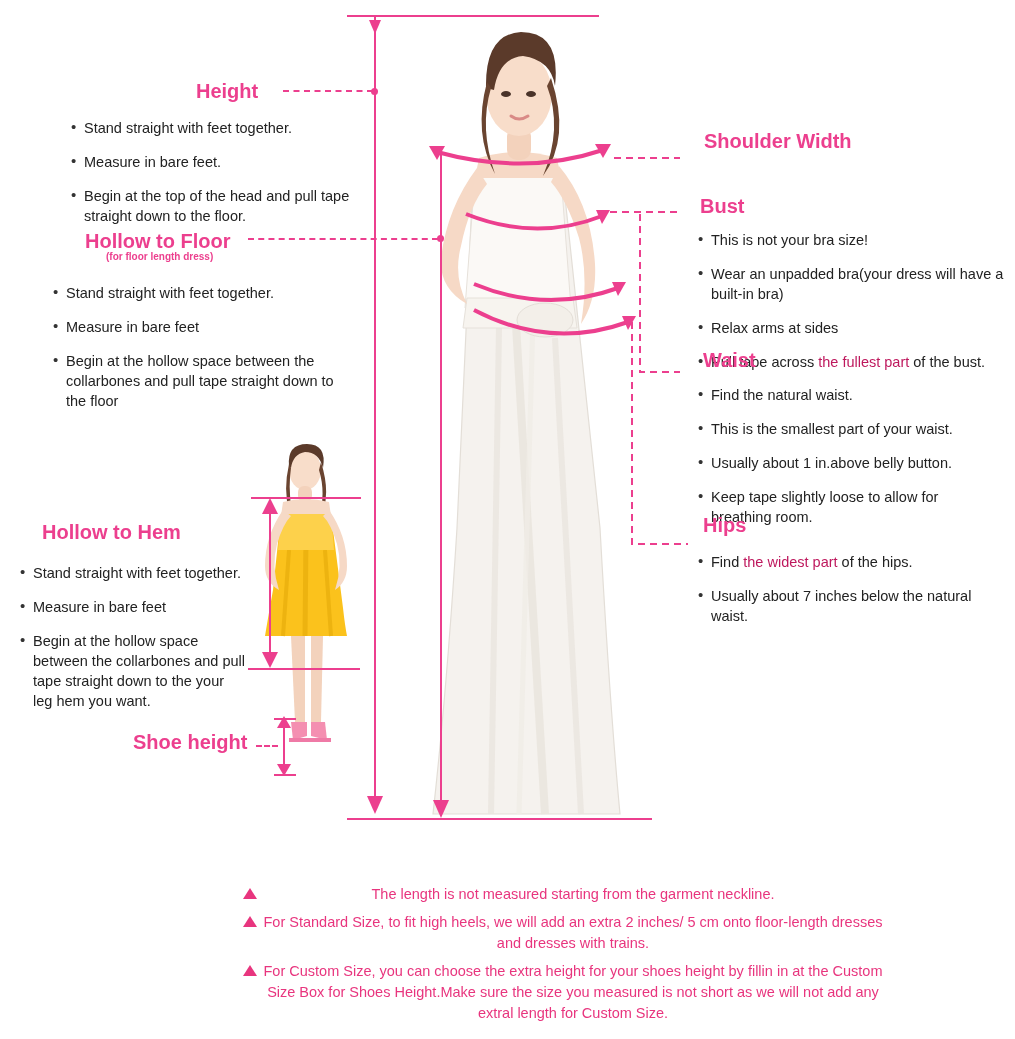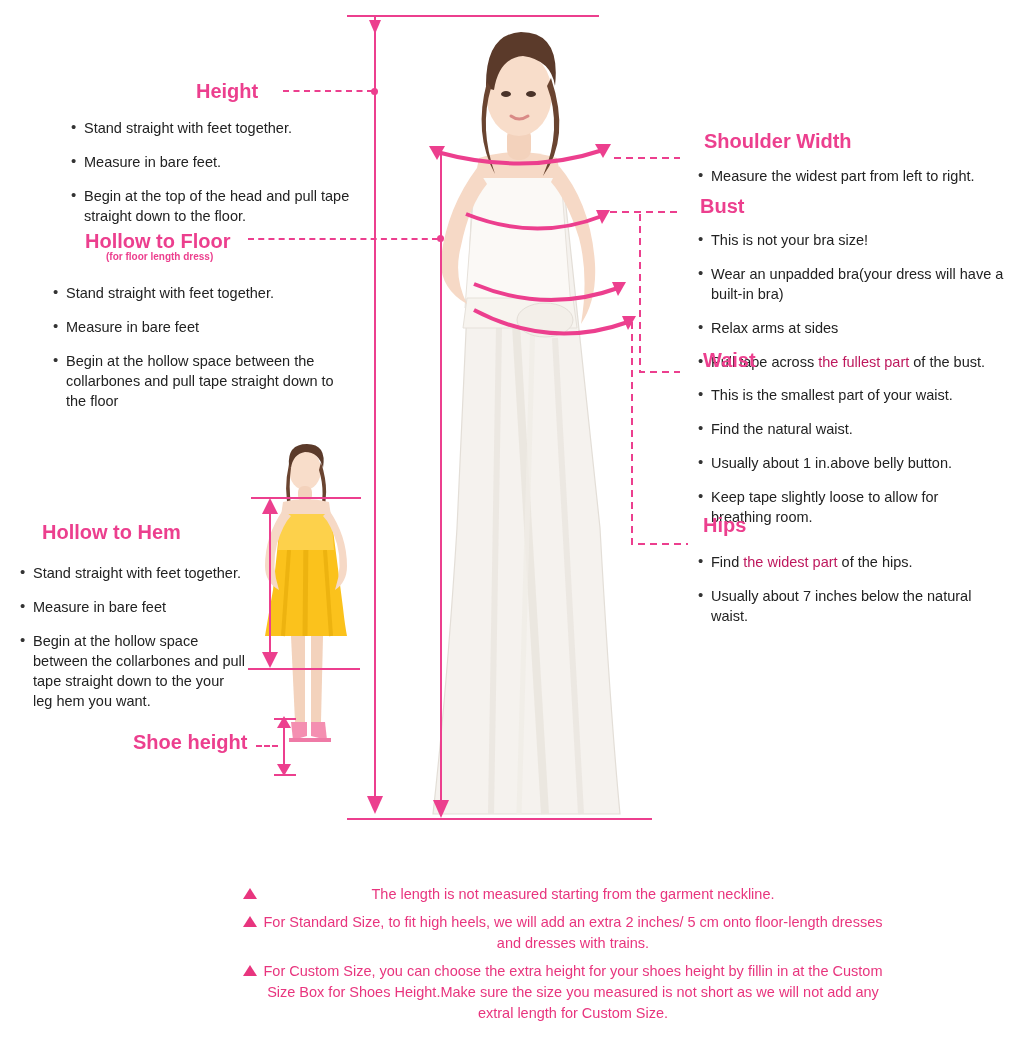--- a/index.html
+++ b/index.html
@@ -262,43 +262,38 @@
     <ul>
       <li>Stand straight with feet together.</li>
       <li>Measure in bare feet</li>
       <li>Begin at the hollow space between the collarbones and pull tape straight down to the your leg hem  you want.</li>
     </ul>
   </div>
 
   <div class="abs heading" style="left:133px; top:731px;">Shoe height</div>
 
   <div class="abs heading" style="left:704px; top:130px;">Shoulder Width</div>
-  <div class="abs bullets" style="left:693px; top:152px; width:320px;">
-    <ul>
-      <li>Measure the widest part from left to right.</li>
-    </ul>
-  </div>
 
   <div class="abs heading" style="left:700px; top:195px;">Bust</div>
   <div class="abs bullets" style="left:693px; top:216px; width:325px;">
     <ul>
       <li>This is not your bra size!</li>
       <li>Wear an unpadded bra(your dress will have a built-in bra)</li>
       <li>Relax arms at sides</li>
       <li>
         <span>Pull tape across </span><span class="pink-text">the fullest part</span><span> of the bust.</span>
       </li>
     </ul>
   </div>
 
   <div class="abs heading" style="left:703px; top:349px;">Waist</div>
   <div class="abs bullets" style="left:693px; top:371px; width:300px;">
     <ul>
+      <li>Find the natural waist.</li>
       <li>This is the smallest part of your waist.</li>
-      <li>Find the natural waist.</li>
       <li>Usually about 1 in.above belly button.</li>
       <li>Keep tape slightly loose to allow for breathing room.</li>
     </ul>
   </div>
 
   <div class="abs heading" style="left:703px; top:514px;">Hips</div>
   <div class="abs bullets" style="left:693px; top:538px; width:310px;">
     <ul>
       <li>
         <span>Find </span><span class="pink-text">the widest part</span><span> of the hips.</span>

